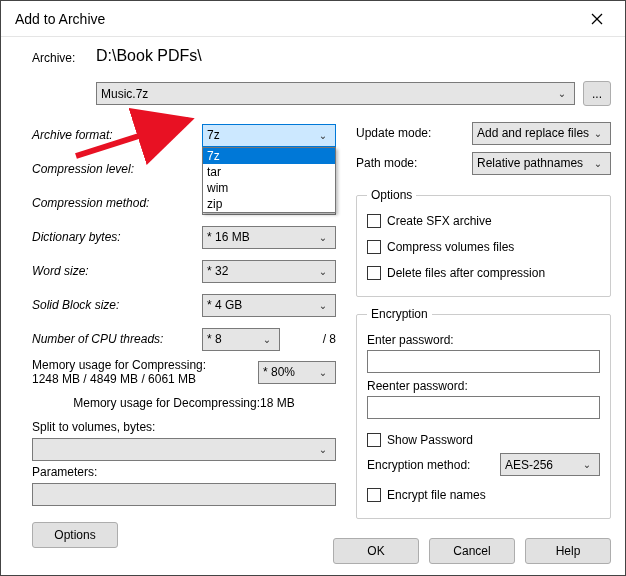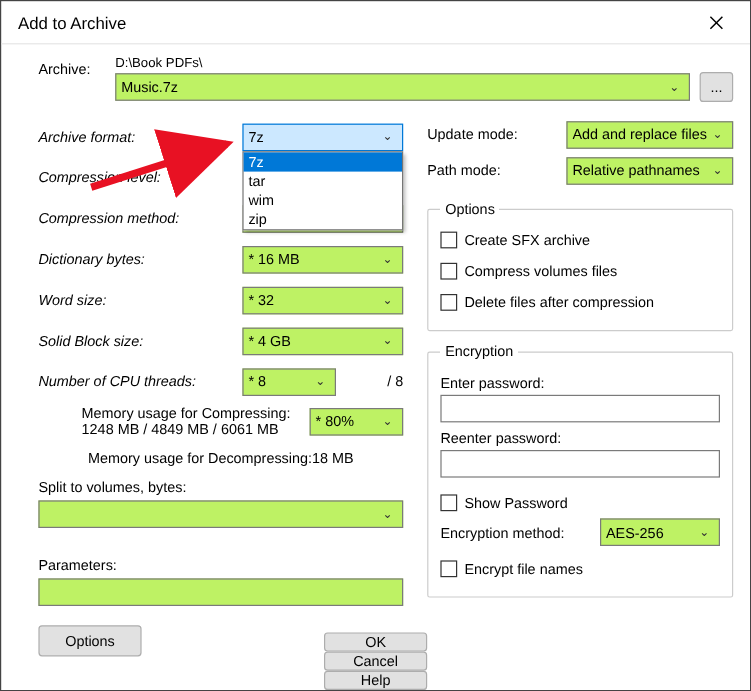--- a/index.html
+++ b/index.html
@@ -6,25 +6,25 @@
   body { margin: 0; background: #fff; color: #000; }
   .window { width: 626px; height: 576px; border: 1px solid #444; background: #fff; position: relative; }
   .titlebar { height: 36px; display: flex; align-items: center; padding: 0 8px 0 14px; border-bottom: 1px solid #e5e5e5; }
   .titlebar .title { font-size: 14px; flex: 1; }
   .titlebar .close { width: 40px; height: 30px; display: flex; align-items: center; justify-content: center; font-size: 14px; }
   .content { padding: 10px 14px 12px 31px; }
   .row { display: flex; align-items: center; gap: 6px; }
   .archive-row { margin-bottom: 6px; align-items: flex-start; }
   .archive-row .lbl { width: 58px; font-size: 12px; padding-top: 4px; }
   .archive-row .col2 { flex: 1; }
-  .path-text { font-size: 11px; margin-bottom: 1px; }
+  .path-text { font-size: 16px; margin-bottom: 16px; }
   .archive-input { display: flex; gap: 8px; align-items: center; }
   .archive-input .combo { flex: 1; }
   .combo, .textin {
-    height: 23px; border: 1px solid #7a7a7a; background: #bef264;
+    height: 23px; border: 1px solid #7a7a7a; background: #e5e5e5;
     font-size: 12px; padding: 2px 4px; display: flex; align-items: center;
     position: relative;
   }
   .combo .val { flex: 1; overflow: hidden; white-space: nowrap; }
   .combo .arrow, .drop-arrow {
     width: 16px; text-align: center; font-size: 10px; color: #333;
   }
   .combo.sel { background: #cce8ff; border-color: #0078d7; }
   .btn-sq {
     width: 28px; height: 25px; border: 1px solid #adadad; background: #e1e1e1;
@@ -35,34 +35,34 @@
   .rightcol { flex: 1; }
   .form-row { display: flex; align-items: center; height: 34px; font-size: 12px; }
   .form-row .flab { flex: 1; font-style: italic; }
   .form-row .drop { width: 134px; position: relative; }
   .form-row .drop .combo { width: 100%; }
   .form-row .tail { width: 30px; text-align: right; padding-left: 6px; }
   .mem-line { font-size: 12px; display: flex; justify-content: center; margin: 6px 0 10px 0; }
   .mem-block { font-size: 12px; margin: 2px 0 10px 0; }
   .split-lbl { font-size: 12px; margin-top: 2px; }
   .wide-combo { width: 100%; margin-top: 4px; }
-  .param-lbl { font-size: 12px; margin-top: 24px; }
+  .param-lbl { font-size: 12px; margin-top: 4px; }
   .opt-btn { margin-top: 16px; }
   .rt-row { display: flex; align-items: center; height: 30px; font-size: 12px; gap: 8px; }
   .rt-row .rlab { width: 108px; }
   .rt-row .rdrop { flex: 1; }
   fieldset { border: 1px solid #ccc; border-radius: 2px; margin: 10px 0 0 0; padding: 6px 10px 10px 10px; }
   legend { font-size: 12px; padding: 0 4px; }
   .chk-row { display: flex; align-items: center; height: 26px; font-size: 12px; gap: 6px; }
   .chkbox { width: 14px; height: 14px; border: 1px solid #333; background: #fff; }
   .enc-lbl { font-size: 12px; margin-top: 6px; }
   .enc-input { height: 23px; border: 1px solid #7a7a7a; width: 100%; margin-top: 3px; background: #fff; }
   .enc-method-row { display: flex; align-items: center; gap: 10px; font-size: 12px; margin-top: 0; }
   .enc-method-row .combo { width: 100px; }
-  .bottom-bar { position: absolute; left: 0; right: 0; bottom: 0; height: 48px; display: flex; justify-content: flex-end; align-items: center; padding: 0 14px; flex-direction: column; }
+  .bottom-bar { position: absolute; left: 0; right: 0; bottom: 0; height: 48px; display: flex; justify-content: flex-end; align-items: center; gap: 10px; padding: 0 14px; }
   .btn {
     min-width: 86px; height: 26px; border: 1px solid #adadad; background: #e1e1e1;
     border-radius: 3px; font-size: 12px; display: inline-flex; align-items: center; justify-content: center;
     padding: 0 18px;
   }
   
   .open-list {
     position: absolute; left: 0; top: 23px; width: 134px;
     border: 1px solid #767676; background: #fff; z-index: 50;
     box-shadow: 2px 2px 3px rgba(0,0,0,.25);
@@ -174,21 +174,21 @@
           <div class="flab">Number of CPU threads:</div>
           <div class="drop" style="width:78px;">
             <div class="combo">
               <div class="val">* 8</div>
               <div class="arrow">⌄</div>
             </div>
           </div>
           <div class="tail" style="width:56px;">/ 8</div>
         </div>
 
-        <div class="mem-block" style="display:flex;align-items:center;margin-left:36px;">
+        <div class="mem-block" style="display:flex;align-items:center;">
           <div style="flex:1;">
             <div>Memory usage for Compressing:</div>
             <div>1248 MB / 4849 MB / 6061 MB</div>
           </div>
           <div style="width:78px;">
             <div class="combo">
               <div class="val">* 80%</div>
               <div class="arrow">⌄</div>
             </div>
           </div>

